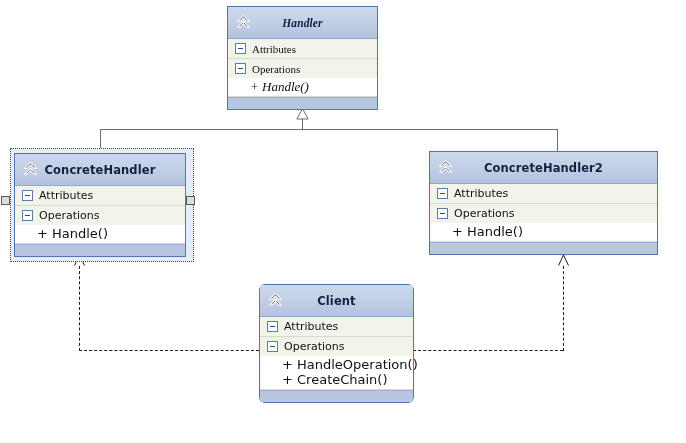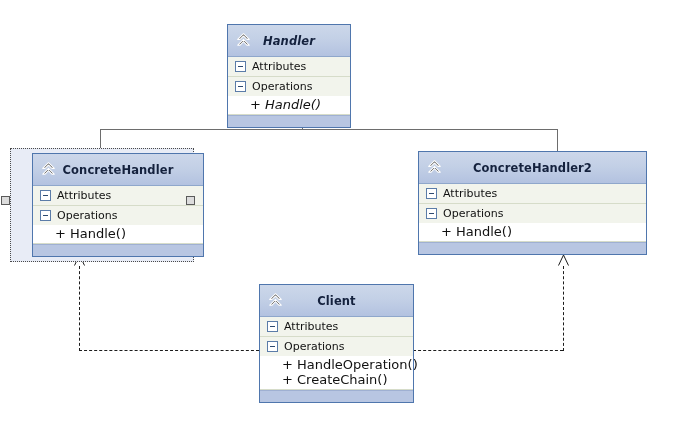--- a/index.html
+++ b/index.html
@@ -193,21 +193,21 @@
   <div class="line-h dashed" style="left:413px; top:350px; width:150px;"></div>
   <div class="line-v dashed" style="left:563px; top:266px; height:85px;"></div>
   <div class="dep-arrow" style="left:557px; top:254px;">
     <svg width="13" height="12" viewBox="0 0 13 12">
       <polyline points="1.5,11.5 6.5,1 11.5,11.5" fill="none" stroke="#1c1c1c" stroke-width="1"></polyline>
     </svg>
   </div>
 
   <div class="selection-box" style="left:10px; top:148px; width:184px; height:114px;"></div>
 
-  <div class="uml-class" style="left:227px; top:24px; width:124px;">
+  <div class="uml-class" style="left:227px; top:6px; width:151px;font-family:Liberation Serif, serif;">
     <div class="uml-header">
       <span class="class-icon">
         <svg width="19" height="19" viewBox="0 0 19 19">
           <g fill="#3a3a3a" stroke="#ffffff" stroke-width="1.1" stroke-linejoin="round">
             <polygon points="9.5,2.6 15.3,8.4 12.9,8.4 9.5,5.0 6.1,8.4 3.7,8.4"></polygon>
             <polygon points="9.5,8.3 15.3,14.1 12.9,14.1 9.5,10.7 6.1,14.1 3.7,14.1"></polygon>
           </g>
         </svg>
       </span>
       <span class="uml-title abstract">Handler</span>
@@ -226,21 +226,21 @@
         <span class="label">Operations</span>
       </div>
       <div class="member-list">
         <div class="member abstract">+ Handle()</div>
       </div>
     </div>
 
     <div class="uml-footer"></div>
   </div>
 
-  <div class="uml-class" style="left:32px; top:153px; width:172px;">
+  <div class="uml-class" style="left:14px; top:153px; width:172px;">
     <div class="uml-header">
       <span class="class-icon">
         <svg width="19" height="19" viewBox="0 0 19 19">
           <g fill="#3a3a3a" stroke="#ffffff" stroke-width="1.1" stroke-linejoin="round">
             <polygon points="9.5,2.6 15.3,8.4 12.9,8.4 9.5,5.0 6.1,8.4 3.7,8.4"></polygon>
             <polygon points="9.5,8.3 15.3,14.1 12.9,14.1 9.5,10.7 6.1,14.1 3.7,14.1"></polygon>
           </g>
         </svg>
       </span>
       <span class="uml-title">ConcreteHandler</span>
@@ -262,21 +262,21 @@
         <div class="member">+ Handle()</div>
       </div>
     </div>
 
     <div class="uml-footer"></div>
   </div>
 
   <div class="grip" style="left:1px; top:196px;"></div>
   <div class="grip" style="left:186px; top:196px;"></div>
 
-  <div class="uml-class" style="left:418px; top:151px; width:229px;">
+  <div class="uml-class" style="left:429px; top:151px; width:229px;">
     <div class="uml-header">
       <span class="class-icon">
         <svg width="19" height="19" viewBox="0 0 19 19">
           <g fill="#3a3a3a" stroke="#ffffff" stroke-width="1.1" stroke-linejoin="round">
             <polygon points="9.5,2.6 15.3,8.4 12.9,8.4 9.5,5.0 6.1,8.4 3.7,8.4"></polygon>
             <polygon points="9.5,8.3 15.3,14.1 12.9,14.1 9.5,10.7 6.1,14.1 3.7,14.1"></polygon>
           </g>
         </svg>
       </span>
       <span class="uml-title">ConcreteHandler2</span>
@@ -295,21 +295,21 @@
         <span class="label">Operations</span>
       </div>
       <div class="member-list">
         <div class="member">+ Handle()</div>
       </div>
     </div>
 
     <div class="uml-footer"></div>
   </div>
 
-  <div class="uml-class" style="left:259px; top:284px; width:155px;">
+  <div class="uml-class" style="left:259px; top:284px; width:155px;border-radius:6px;">
     <div class="uml-header">
       <span class="class-icon">
         <svg width="19" height="19" viewBox="0 0 19 19">
           <g fill="#3a3a3a" stroke="#ffffff" stroke-width="1.1" stroke-linejoin="round">
             <polygon points="9.5,2.6 15.3,8.4 12.9,8.4 9.5,5.0 6.1,8.4 3.7,8.4"></polygon>
             <polygon points="9.5,8.3 15.3,14.1 12.9,14.1 9.5,10.7 6.1,14.1 3.7,14.1"></polygon>
           </g>
         </svg>
       </span>
       <span class="uml-title">Client</span>

